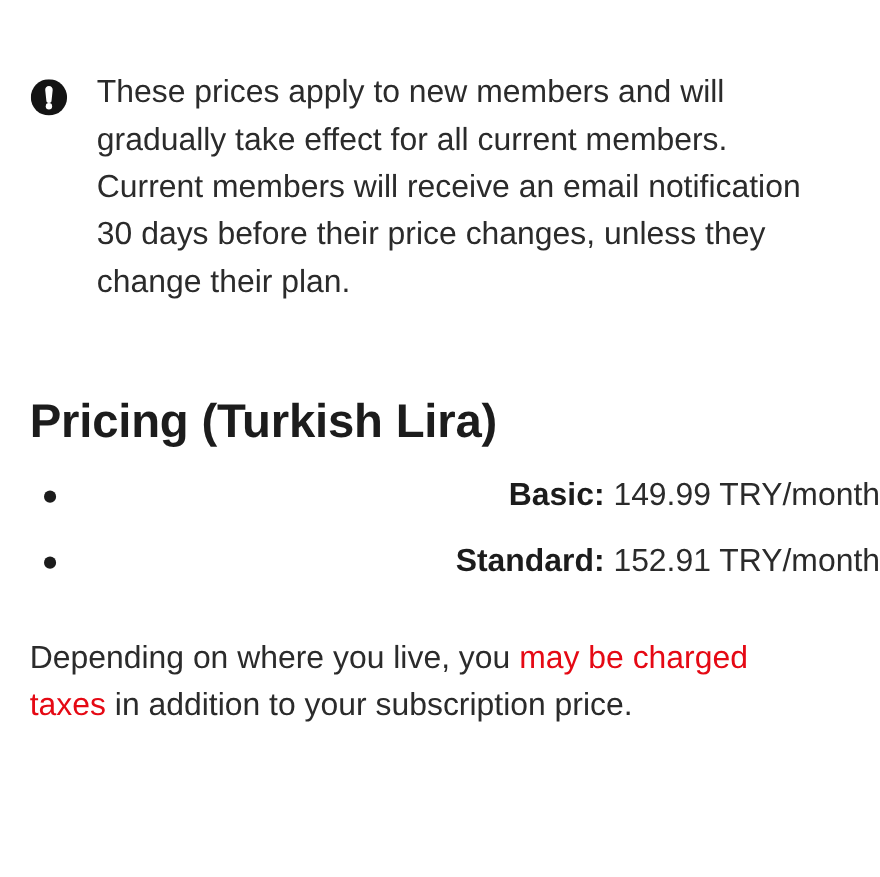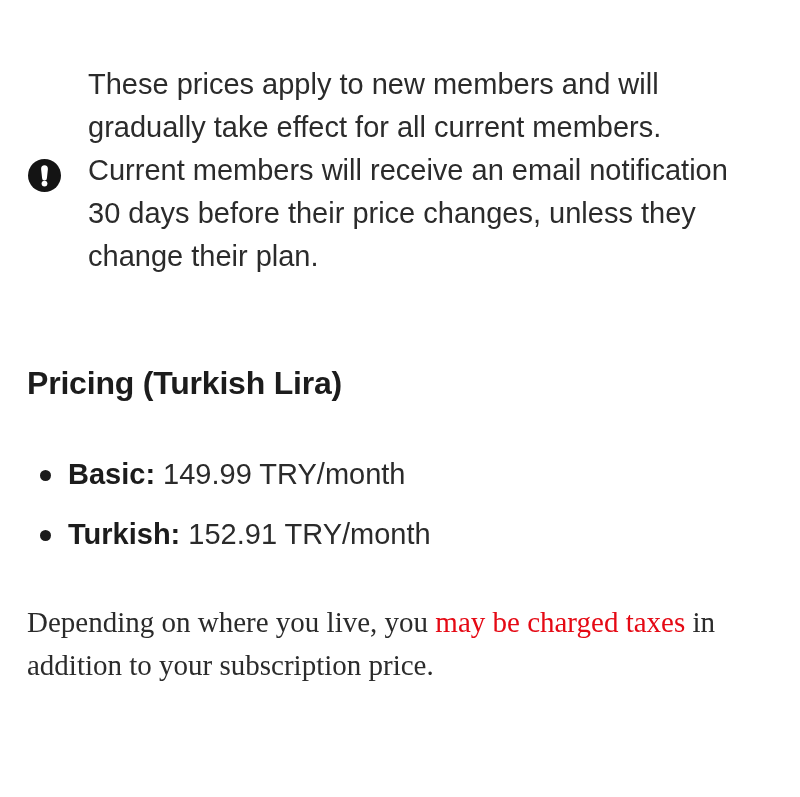--- a/index.html
+++ b/index.html
@@ -16,21 +16,21 @@
     background: var(--background);
     overflow: hidden;
     font-family: "Liberation Sans", sans-serif;
     color: var(--text);
   }
   .page { position: relative; width: 800px; height: 797px; }
 
   
   .notice {
     display: flex;
-    align-items: center;
+    align-items: flex-start;
     margin: 63px 0 0 28px;
   }
   .notice-icon {
     flex: 0 0 33px;
     width: 33px;
     height: 33px;
     margin-top: 9px;
     display: block;
   }
   .notice-icon svg { display: block; }
@@ -38,31 +38,32 @@
     margin-left: 27px;
     width: 655px;
     font-size: 29px;
     line-height: 43px;
     color: var(--text);
   }
 
   
   .pricing-heading {
     margin: 85px 0 0 27px;
-    font-size: 32px;
+    font-size: 43px;
     line-height: 40px;
     font-weight: 700;
     color: var(--heading);
     letter-spacing: -0.2px;
   }
 
   
   .plan-list {
     list-style: none;
-    margin-top: 50px;
+    margin-top: 26px;
+    text-align: right;
   }
   .plan-item {
     position: relative;
     margin: 0 0 17px 40px;
     padding-left: 28px;
     font-size: 29px;
     line-height: 43px;
     color: var(--text);
   }
   .plan-item:last-child { margin-bottom: 0; }
@@ -77,21 +78,20 @@
   }
   .plan-label { font-weight: 700; color: var(--heading); }
 
   
   .tax-note {
     margin: 45px 0 0 27px;
     max-width: 690px;
     font-size: 29px;
     line-height: 43px;
     color: var(--text);
-    font-family: Liberation Serif, serif;
   }
   .tax-link {
     color: var(--link);
     text-decoration: none;
     cursor: pointer;
   }
 </style>
 </head>
 <body>
 
@@ -111,20 +111,20 @@
   <h2 class="pricing-heading">Pricing (Turkish Lira)</h2>
 
   <ul class="plan-list">
     <li class="plan-item">
       <span class="bullet-dot"></span>
       <strong class="plan-label">Basic:</strong>
       <span class="plan-price">149.99 TRY/month</span>
     </li>
     <li class="plan-item">
       <span class="bullet-dot"></span>
-      <strong class="plan-label">Turkish:</strong>
+      <strong class="plan-label">Standard:</strong>
       <span class="plan-price">152.91 TRY/month</span>
     </li>
   </ul>
 
   <p class="tax-note"><span>Depending on where you live, you </span><a class="tax-link">may be charged taxes</a><span> in addition to your subscription price.</span></p>
 
 </div>
 
 </body></html>

